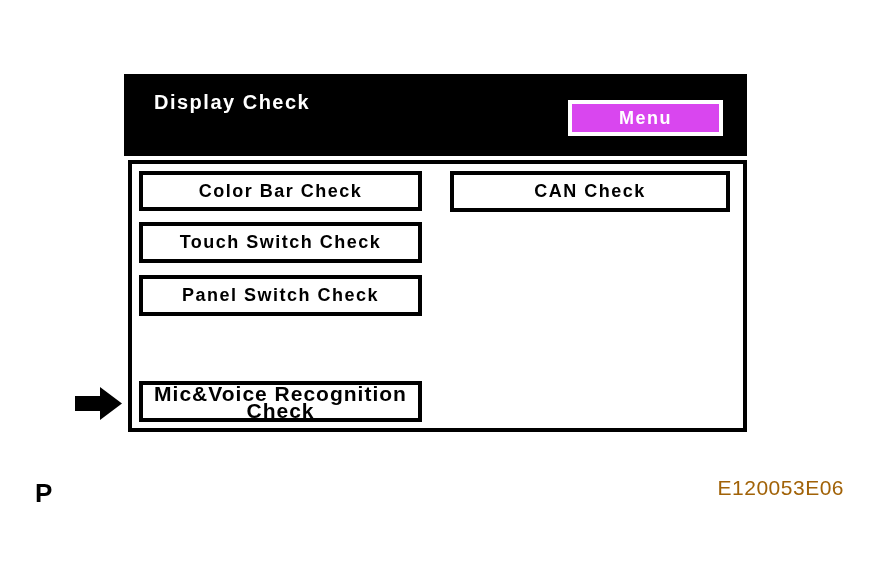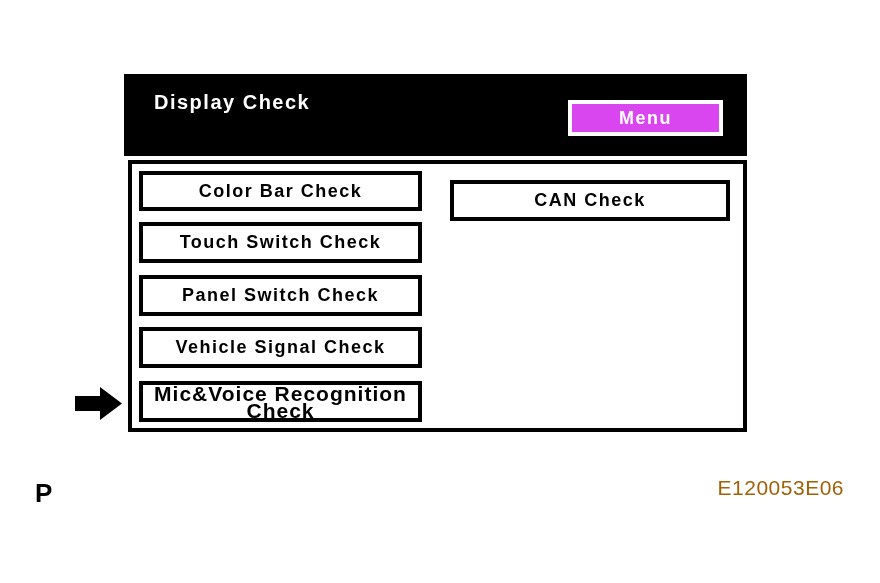--- a/index.html
+++ b/index.html
@@ -71,21 +71,21 @@
     white-space: pre-line;
     cursor: pointer;
     padding: 0;
   }
   .col-left-btn { left: 7px; width: 283px; height: 41px; }
   .btn-1 { top: 7px;   height: 40px; }
   .btn-2 { top: 58px;  }
   .btn-3 { top: 111px; }
   .btn-4 { top: 163px; }
   .btn-5 { top: 217px; font-size: 21px; line-height: 17px; letter-spacing: 1px; }
-  .btn-can { left: 318px; top: 7px; width: 280px; height: 41px; margin-top: 9px; }
+  .btn-can { left: 318px; top: 7px; width: 280px; height: 41px; }
   
   .pointer-arrow {
     position: absolute;
     left: 75px; top: 387px;
     width: 47px; height: 33px;
   }
   
   .page-label {
     position: absolute;
     left: 35px; top: 478px;
@@ -111,21 +111,20 @@
 
     <div class="screen-header">
       <div class="screen-title">Display Check</div>
       <button class="menu-btn">Menu</button>
     </div>
 
     <div class="screen-body">
       <button class="chk-btn col-left-btn btn-1">Color Bar Check</button>
       <button class="chk-btn col-left-btn btn-3">Panel Switch Check</button>
       <button class="chk-btn col-left-btn btn-2">Touch Switch Check</button>
-      <button class="chk-btn col-left-btn btn-4">Vehicle Signal Check</button>
       <button class="chk-btn col-left-btn btn-5">Mic&amp;Voice Recognition
 Check</button>
       <button class="chk-btn btn-can">CAN Check</button>
     </div>
 
   </div>
 
   <svg class="pointer-arrow" viewBox="0 0 47 33" xmlns="http://www.w3.org/2000/svg">
     <polygon points="0,9 25,9 25,0 47,16.5 25,33 25,24 0,24" fill="#000000"></polygon>
   </svg>

